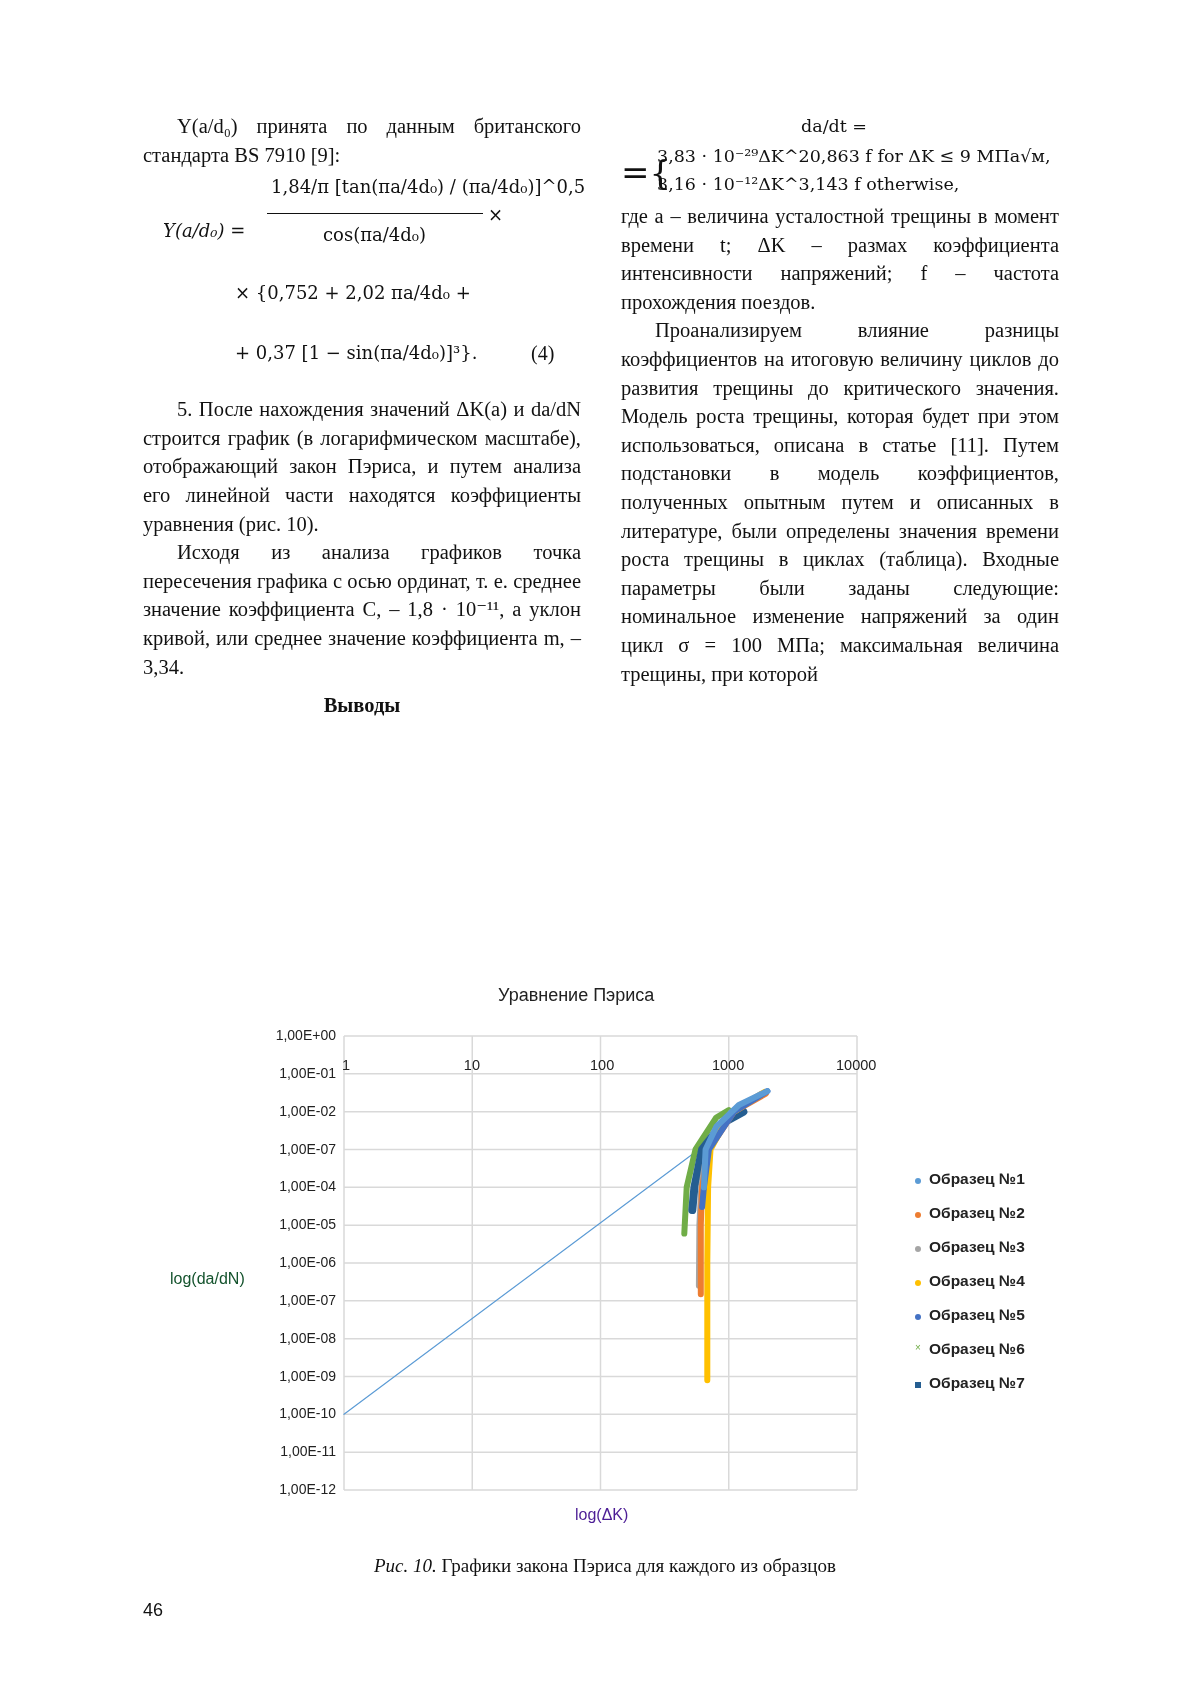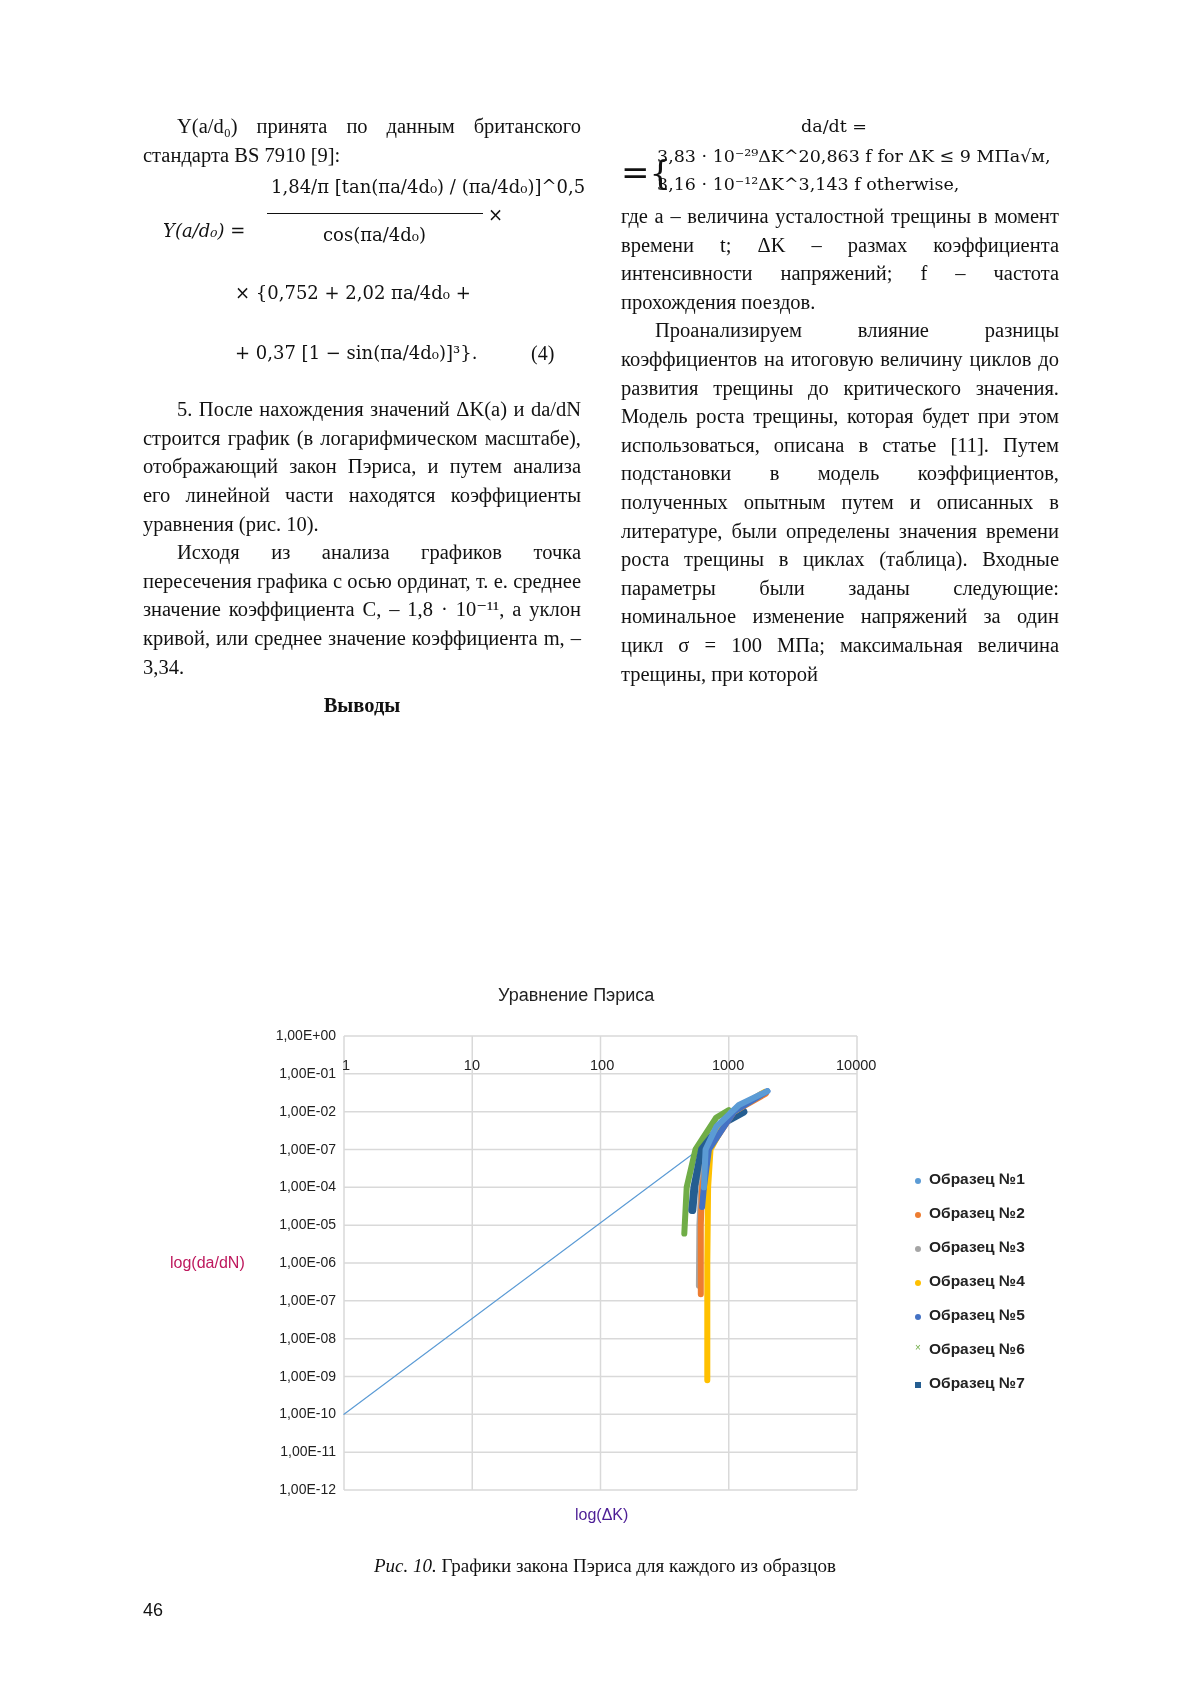--- a/index.html
+++ b/index.html
@@ -11,21 +11,21 @@
   .indent { text-indent: 34px; }
   .heading { text-align: center; font-weight: bold; margin: 10px 0 2px 0; }
   .formula { position: relative; height: 226px; font-family: "DejaVu Serif", serif; font-size: 18px; }
   .formula span { position: absolute; white-space: nowrap; }
   .formula2 { position: relative; height: 90px; font-family: "DejaVu Serif", serif; font-size: 17.5px; }
   .formula2 span { position: absolute; white-space: nowrap; }
   .chart-wrap { position: absolute; left: 150px; top: 985px; width: 900px; height: 540px; font-family: "Liberation Sans", "DejaVu Sans", sans-serif; }
   .chart-title { position: absolute; left: 348px; top: 0; font-size: 18px; color: #222; }
   .ytick { position: absolute; right: 0; font-size: 14px; color: #222; }
   .ytick-col { position: absolute; left: 60px; top: 0; width: 126px; height: 540px; }
-  .ylabel { position: absolute; left: 20px; top: 269px; font-size: 16px; color: #be185d; }
+  .ylabel { position: absolute; left: 20px; top: 285px; font-size: 16px; color: #14532d; }
   .xlabel { position: absolute; left: 425px; top: 521px; font-size: 16px; color: #4c1d95; }
   .xtick { position: absolute; top: 72px; font-size: 14.5px; color: #222; }
   .legend { position: absolute; left: 765px; top: 185px; }
   .legend-item { position: relative; height: 34px; font-size: 15.5px; color: #222; }
   .legend-marker { position: absolute; left: 0; top: 8px; width: 6px; height: 6px; border-radius: 50%; }
   .legend-label { position: absolute; left: 14px; top: 0; white-space: nowrap; font-weight: bold; }
   .caption { position: absolute; left: 374px; top: 1555px; font-family: "Liberation Serif", "DejaVu Serif", serif; font-size: 19px; color: #111; }
   .caption i { font-style: italic; }
   .page-num { position: absolute; left: 143px; top: 1600px; font-family: "Liberation Sans", "DejaVu Sans", sans-serif; font-size: 18px; }
   svg.plot { position: absolute; left: 0; top: 0; }

